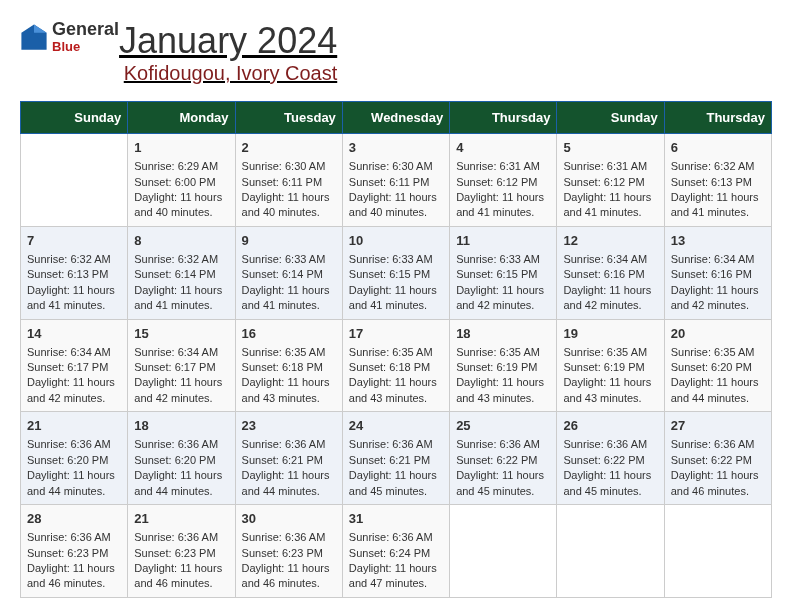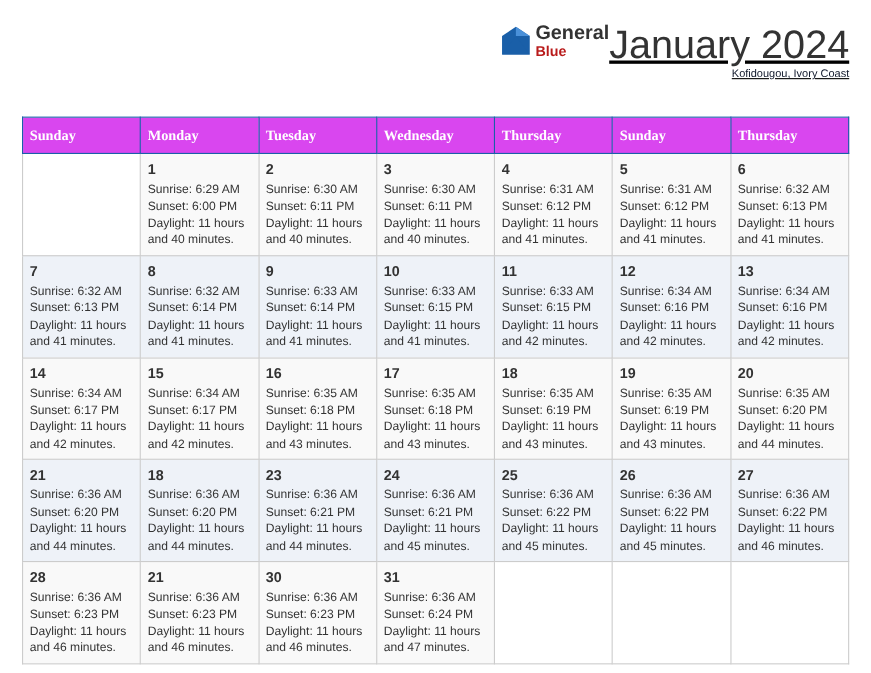--- a/index.html
+++ b/index.html
@@ -5,23 +5,23 @@
     * { box-sizing: border-box; margin: 0; padding: 0; }
     body {
       font-family: Arial, sans-serif;
       background: #fff;
       width: 792px;
       min-height: 612px;
       padding: 20px;
     }
     .header {
       display: flex;
-      justify-content: flex-end;
+      justify-content: flex-start;
       align-items: flex-start;
-      margin-bottom: 33px;
+      margin-bottom: 16px;
     }
     .logo {
       display: flex;
       align-items: center;
       gap: 4px;
     }
     .logo-text {
       display: flex;
       flex-direction: column;
       line-height: 1.1;
@@ -43,37 +43,36 @@
     .title-block {
       text-align: right;
       text-decoration: underline;
     }
     .month-title {
       font-size: 36px;
       font-weight: 300;
       color: #333;
     }
     .subtitle {
-      font-size: 10px;
-      color: #0f172a;
+      font-size: 20px;
+      color: #7f1d1d;
     }
     table {
       width: 100%;
       border-collapse: collapse;
       font-size: 11px;
     }
     thead th {
-      background: #d946ef;
+      background: #14532d;
       color: #fff;
       padding: 8px 6px;
-      text-align: left;
+      text-align: right;
       font-size: 13px;
       font-weight: 600;
       border: 1px solid #1a5fa8;
-      font-family: Liberation Serif, serif;
     }
     tbody td {
       border: 1px solid #ccc;
       vertical-align: top;
       padding: 5px 6px;
       height: 85px;
       width: calc(100% / 7);
       color: #333;
       line-height: 1.4;
     }

